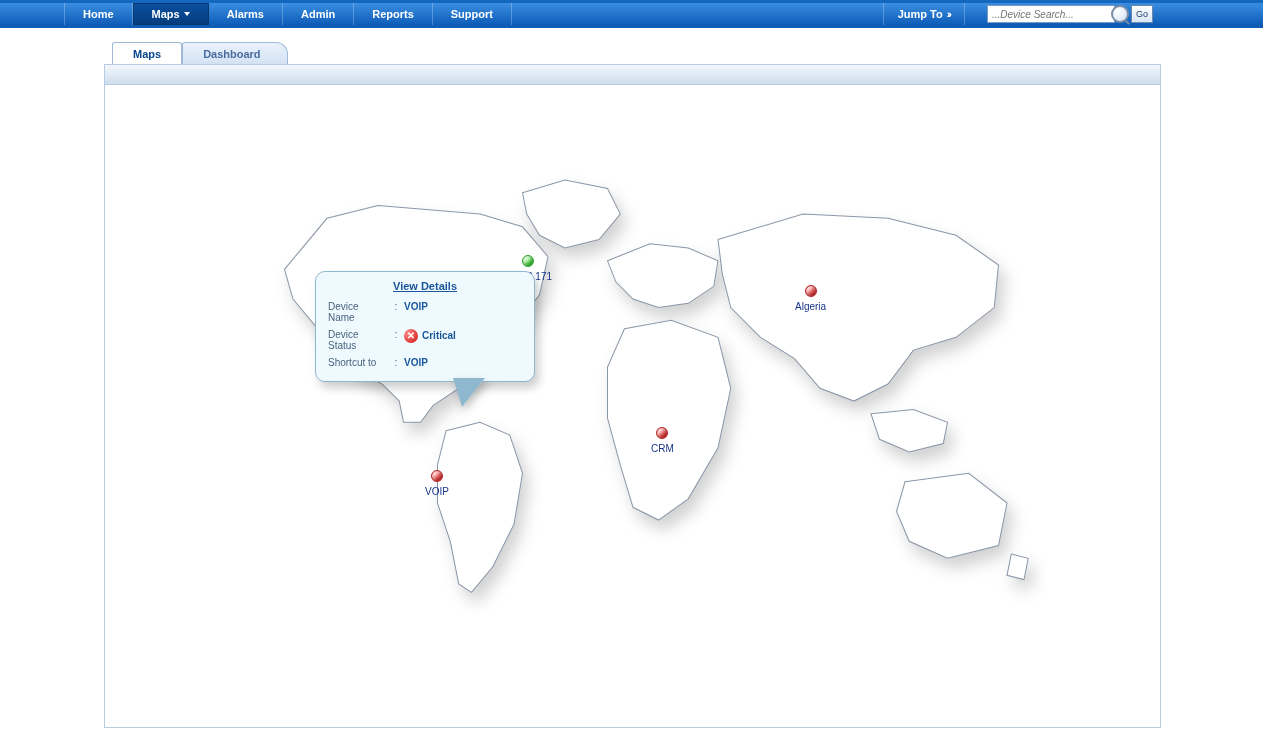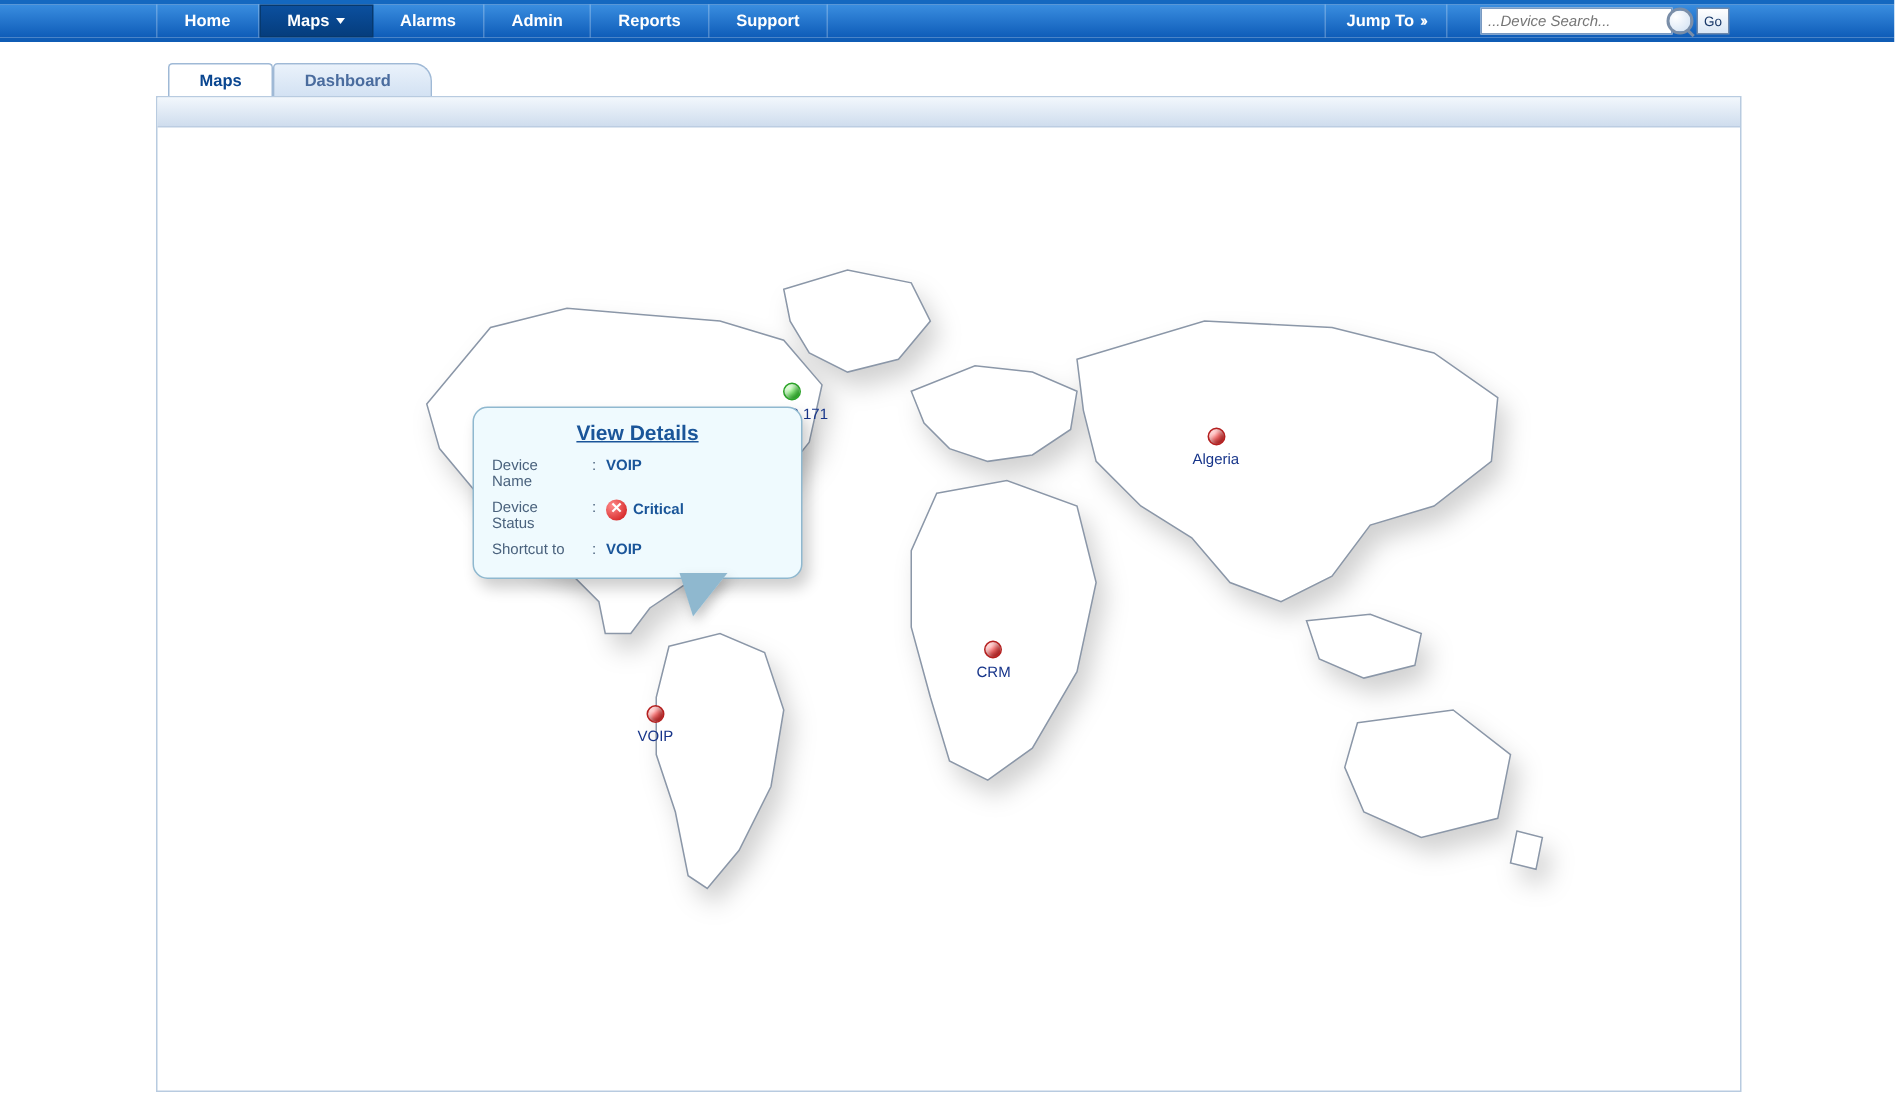--- a/index.html
+++ b/index.html
@@ -13,21 +13,21 @@
   }
 
   
   .topbar {
     height: 28px;
     background: linear-gradient(#3a8ee0, #0e5cb8);
     border-top: 3px solid #1468c0;
     border-bottom: 3px solid #0f5cb5;
     display: flex;
     align-items: stretch;
-    padding-left: 104px;
+    padding-left: 64px;
     position: relative;
   }
   .nav-item {
     color: #fff;
     font-weight: bold;
     font-size: 11px;
     padding: 0 18px;
     display: flex;
     align-items: center;
     border-right: 1px solid rgba(255,255,255,0.25);
@@ -228,21 +228,21 @@
     border-radius: 10px;
     box-shadow: 4px 6px 10px rgba(0,0,0,0.2);
     padding: 8px 10px 10px;
     z-index: 5;
   }
   .tooltip-title {
     text-align: center;
     font-weight: bold;
     color: #1a5599;
     text-decoration: underline;
-    font-size: 14px;
+    font-size: 11px;
     margin-bottom: 6px;
     cursor: pointer;
   }
   .tooltip table {
     width: 100%;
     border-collapse: collapse;
     font-size: 10px;
     color: #4a627d;
   }
   .tooltip td { padding: 3px 2px; vertical-align: top; }

